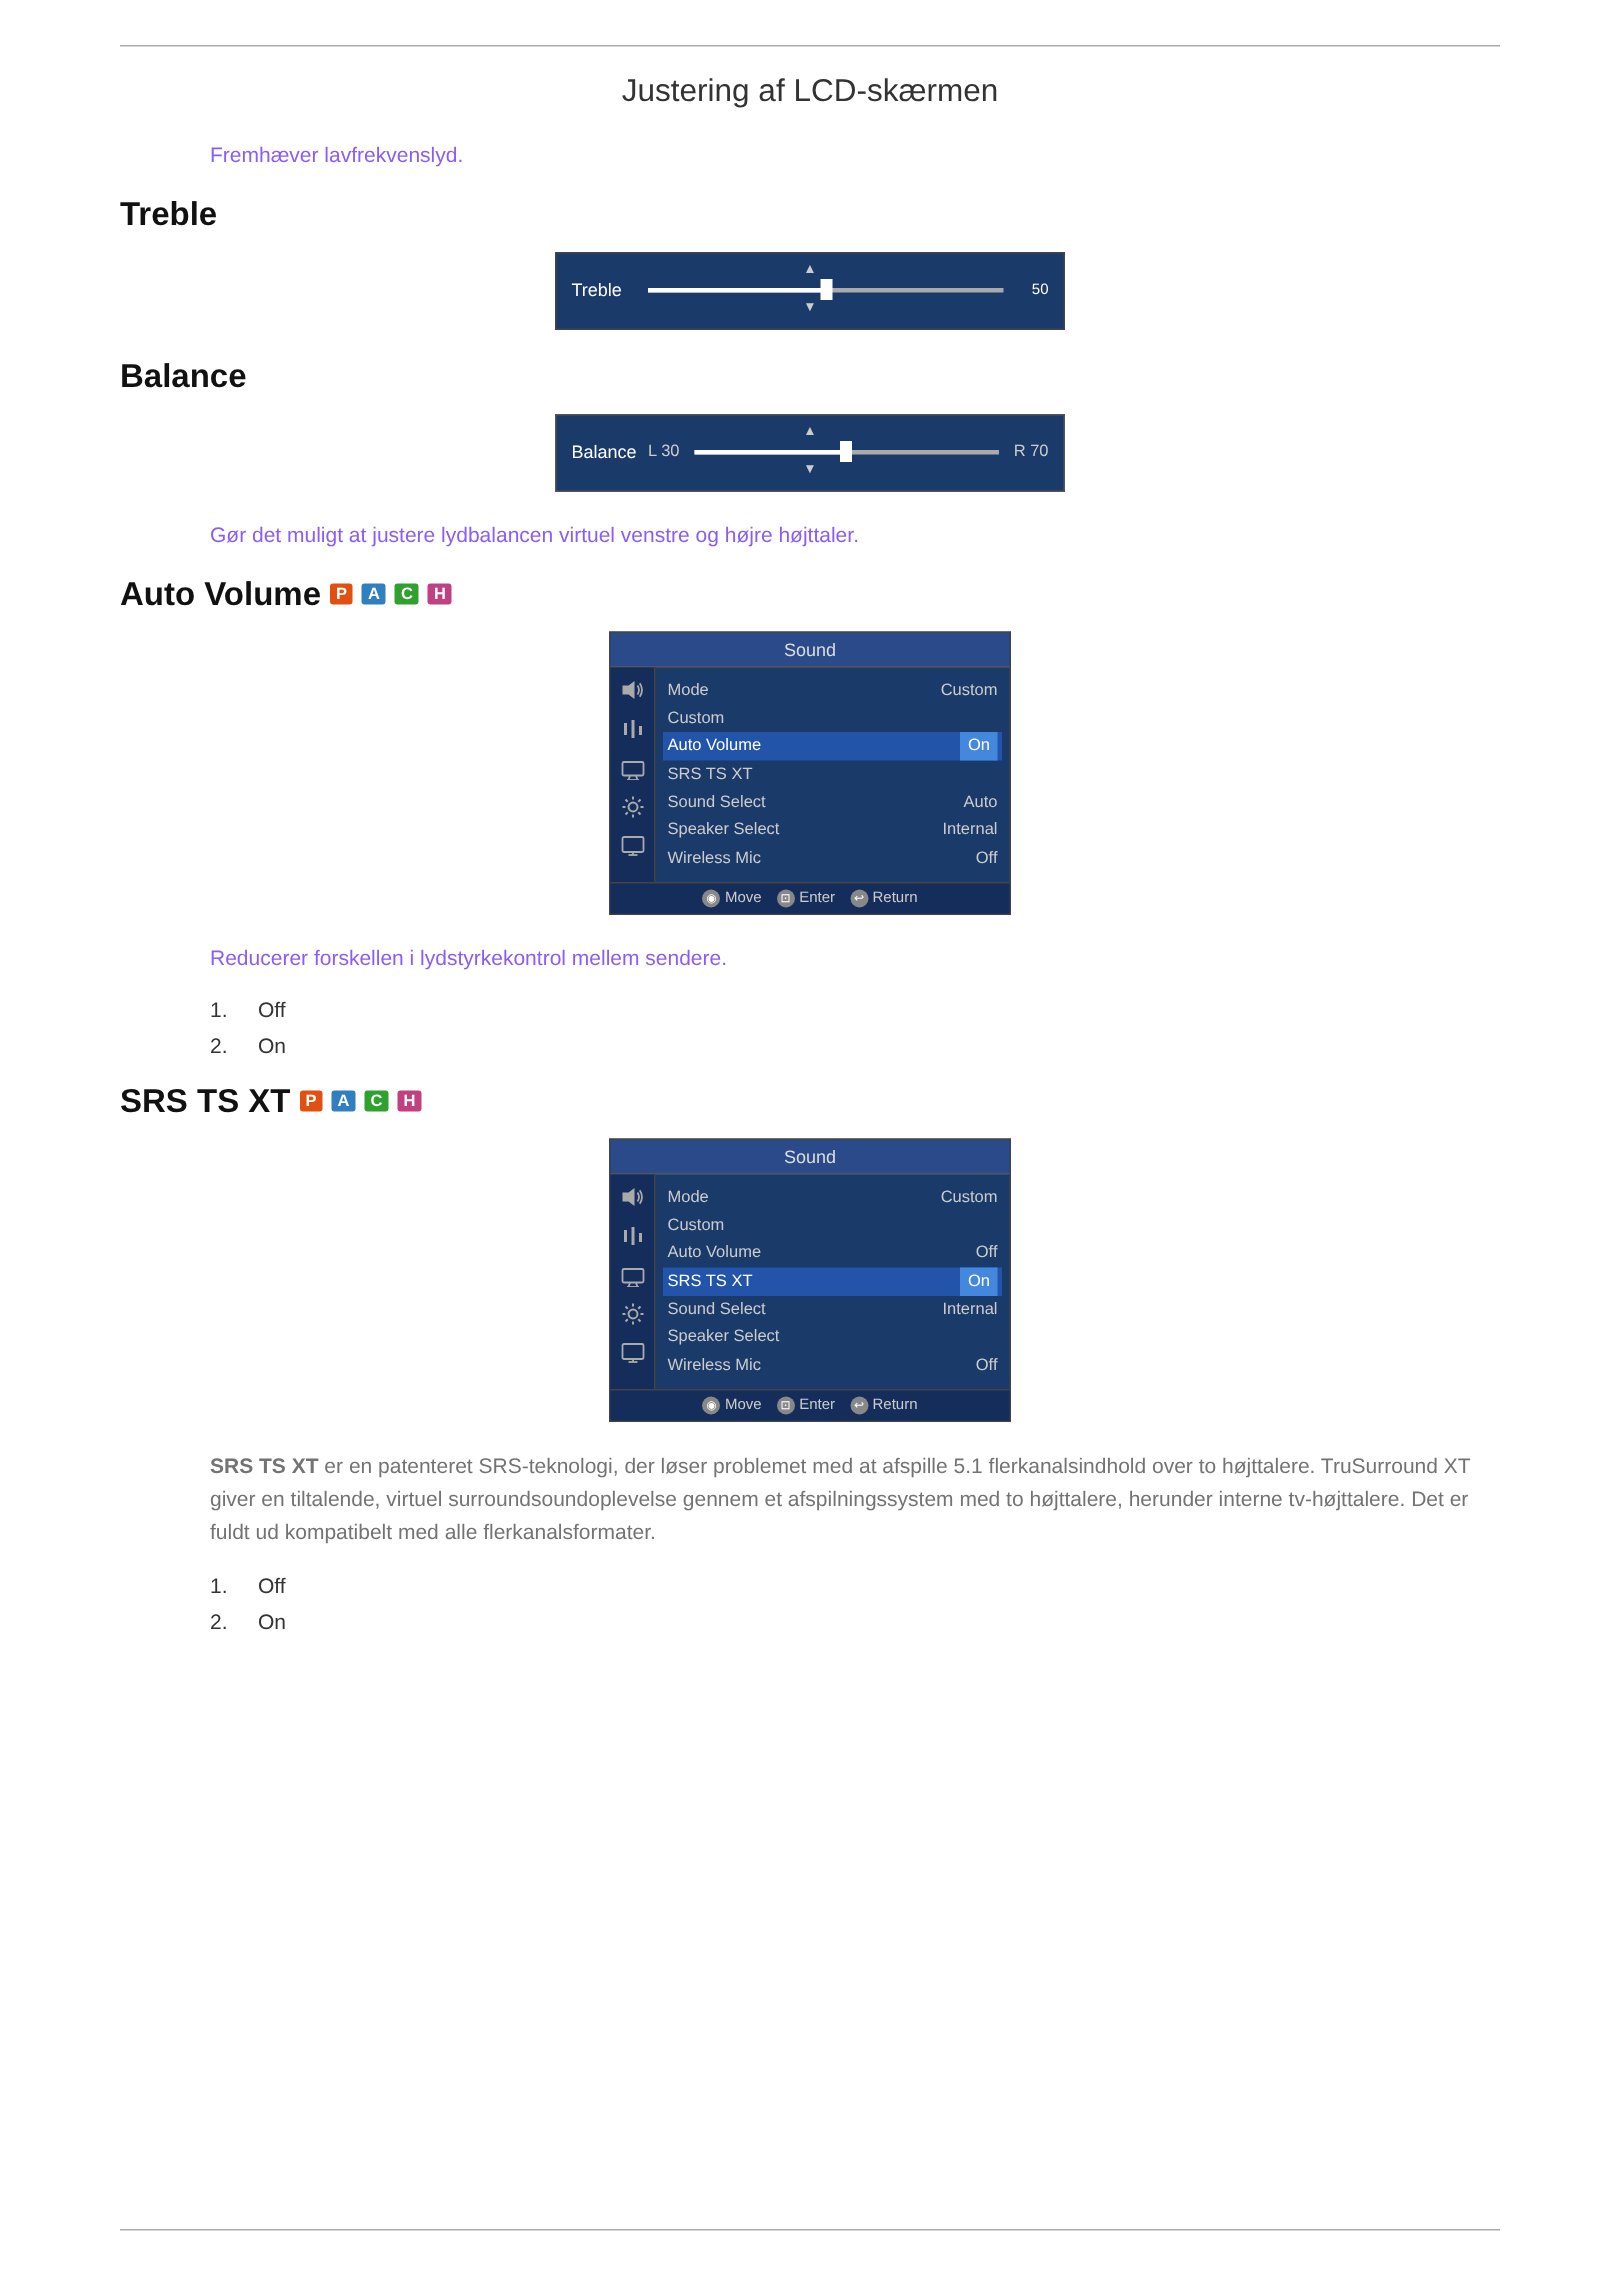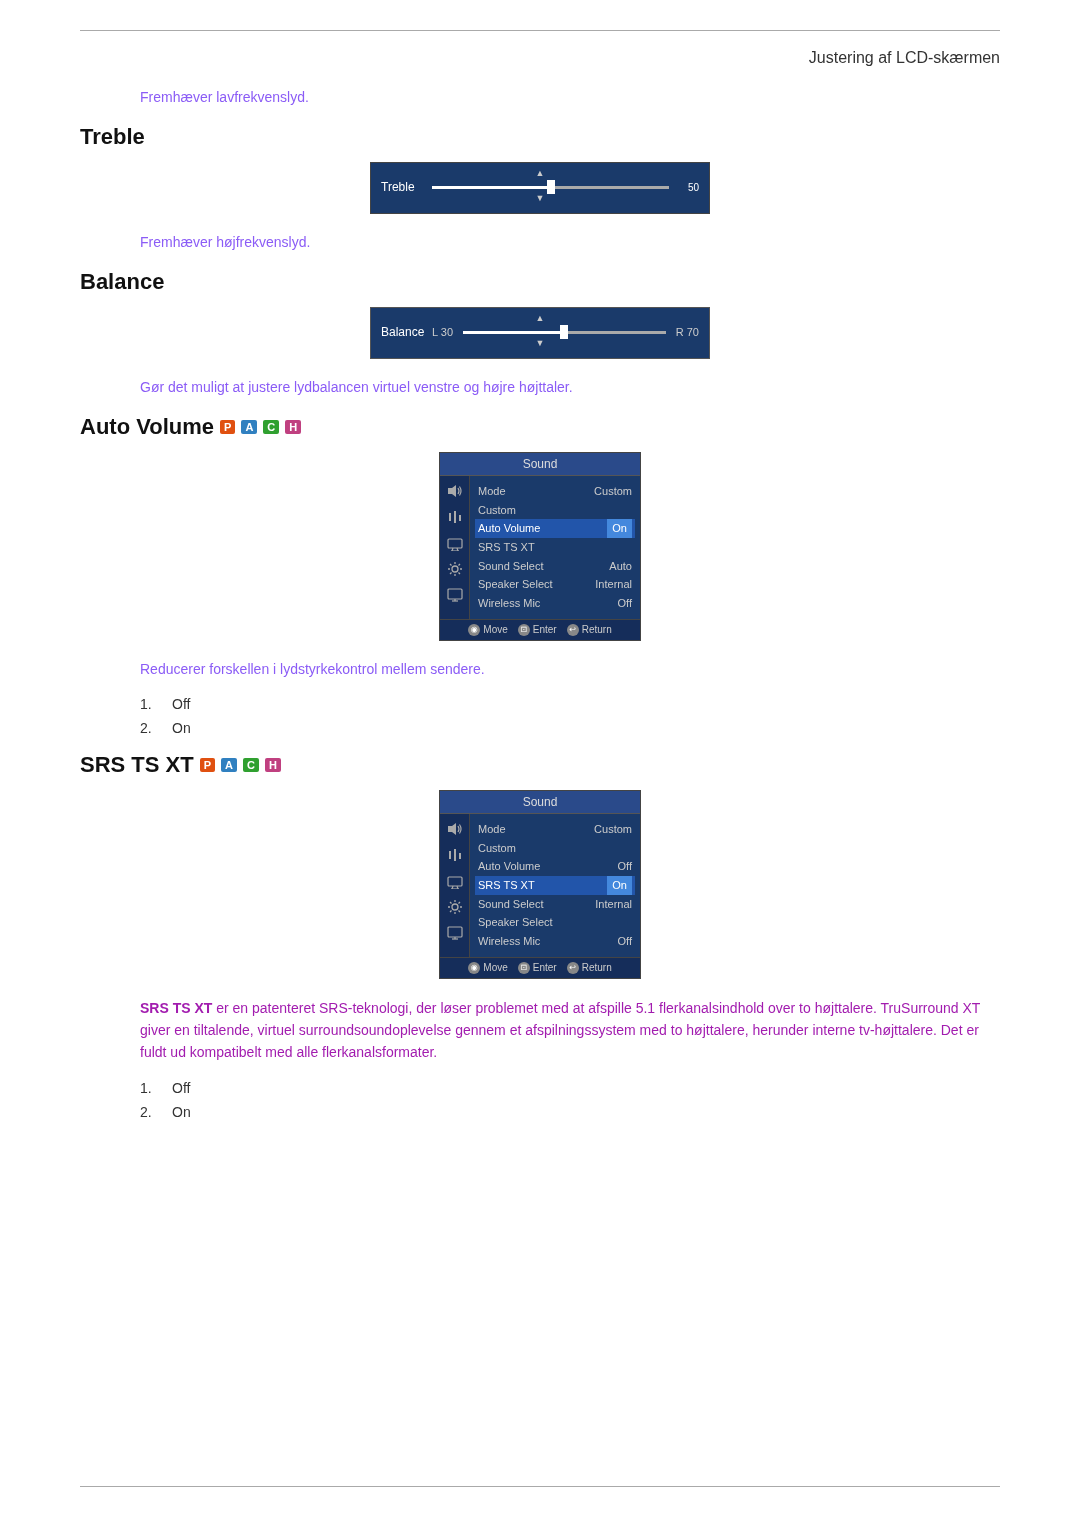--- a/index.html
+++ b/index.html
@@ -29,22 +29,22 @@
     .bottom-rule {
       border: none;
       border-top: 1px solid #aaa;
       position: absolute;
       bottom: 40px;
       left: 80px;
       right: 80px;
     }
 
     .page-title {
-      text-align: right;
-      font-size: 16px;
+      text-align: center;
+      font-size: 21px;
       color: #333;
       margin-bottom: 20px;
     }
 
     .section-description {
       margin-left: 60px;
       margin-bottom: 16px;
       font-size: 14px;
       color: #8b5cf6;
       line-height: 1.5;
@@ -142,21 +142,21 @@
     .osd-arrow {
       color: #ccc;
       font-size: 9px;
       line-height: 1;
     }
 
     
     .sound-osd {
       background: #1a3a6a;
       border: 1px solid #444;
-      width: 202px;
+      width: 268px;
       padding: 0;
       position: relative;
     }
 
     .sound-osd-title {
       background: #2a4a8a;
       text-align: center;
       color: #ddd;
       font-size: 12px;
       padding: 4px 0;
@@ -270,21 +270,21 @@
 
     .list-num {
       min-width: 20px;
     }
 
     
     .long-description {
       margin-left: 60px;
       margin-bottom: 16px;
       font-size: 14px;
-      color: #a21caf;
+      color: #737373;
       line-height: 1.6;
     }
 
     .long-description strong {
       font-weight: bold;
     }
   </style>
 </head>
 <body>
 
@@ -309,21 +309,20 @@
           <div class="osd-thumb" style="left:calc(50% - 4px);"></div>
         </div>
         <span class="osd-value">50</span>
       </div>
       <div class="osd-arrows">
         <span class="osd-arrow">▼</span>
       </div>
     </div>
   </div>
 
-  <div class="section-description">Fremhæver højfrekvenslyd.</div>
 
   <div class="section-heading">Balance</div>
 
   <div class="osd-container">
     <div style="background:#1a3a6a;border:1px solid #555;padding:6px 10px 8px 10px;width:340px;">
       <div class="osd-arrows">
         <span class="osd-arrow">▲</span>
       </div>
       <div class="osd-slider-row">
         <span class="osd-label">Balance</span>

